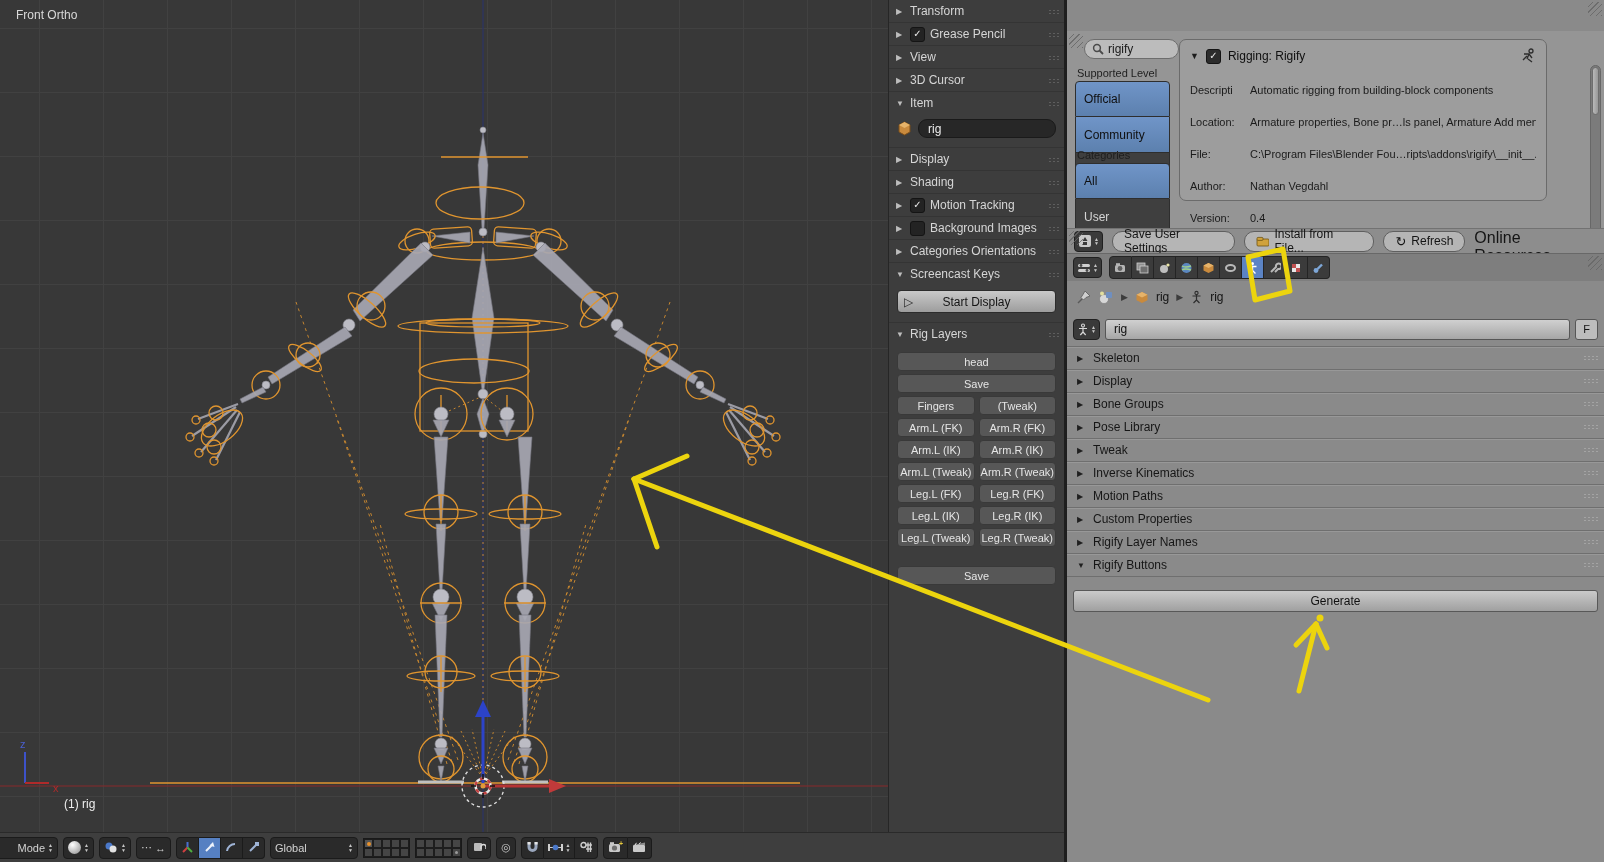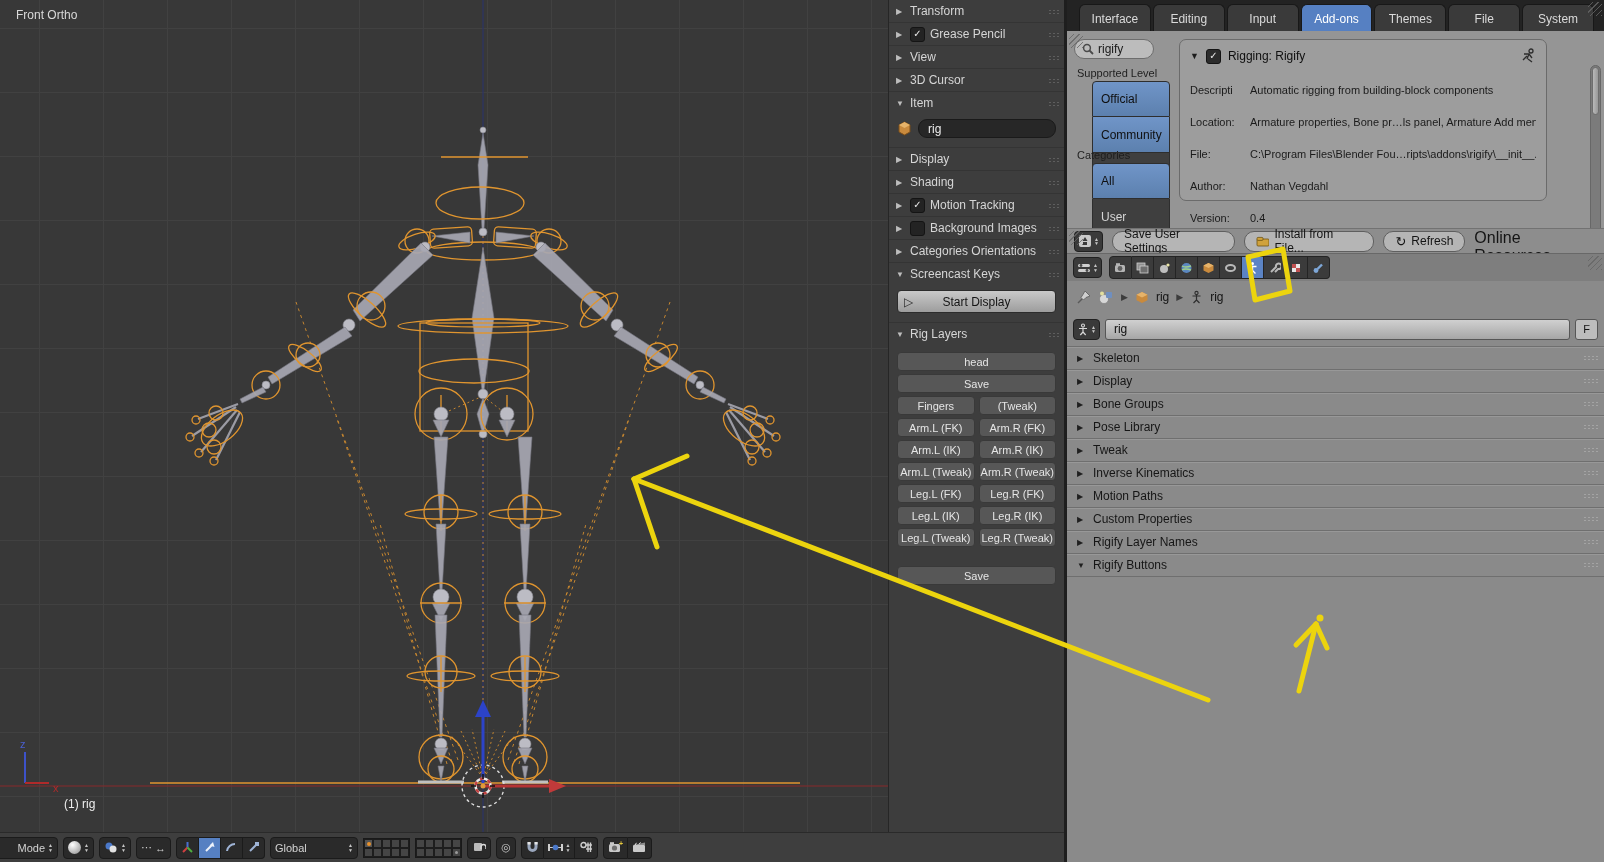--- a/index.html
+++ b/index.html
@@ -59,26 +59,26 @@
   .glyph{font-size:11px;color:#cfcfcf;}
   
   #divider{position:absolute;left:1064px;top:0;width:3px;height:862px;background:#1e1e1e;}
   #right{position:absolute;left:1067px;top:0;width:537px;height:862px;background:#8a8a8a;font-size:12px;color:#161616;}
   #tabs{position:absolute;left:0;top:0;width:537px;height:31px;background:#232323;display:flex;gap:2px;
     padding:4px 10px 0 12px;box-sizing:border-box;}
   .tab{flex:1;height:27px;background:#3a3a3a;border:1px solid #181818;border-bottom:none;border-radius:6px 6px 0 0;
     color:#dadada;font-size:12px;display:flex;align-items:center;justify-content:center;}
   .tab.active{background:#5680c2;color:#fff;}
   #prefsbody{position:absolute;left:0;top:31px;width:537px;height:197px;background:#959595;}
-  .search{position:absolute;left:7px;top:8px;width:80px;height:20px;background:#bcbcbc;border:1px solid #6d6d6d;
+  .search{position:absolute;left:17px;top:8px;width:95px;height:20px;background:#bcbcbc;border:1px solid #6d6d6d;
     border-radius:11px;display:flex;align-items:center;gap:4px;padding:0 7px;box-sizing:border-box;color:#1a1a1a;}
   .plabel{position:absolute;font-size:11px;color:#1e1e1e;}
   .vstack{position:absolute;left:8px;width:95px;display:flex;flex-direction:column;}
   .vbtn{height:36px;border:1px solid #2e2e2e;border-top-width:0;display:flex;align-items:center;padding:16px 8px;
-    font-size:12px;background:#3f3f3f;color:#d5d5d5;box-sizing:border-box;margin-left:17px;}
+    font-size:12px;background:#3f3f3f;color:#d5d5d5;box-sizing:border-box;}
   .vbtn:first-child{border-top-width:1px;border-radius:4px 4px 0 0;}
   .vbtn:last-child{border-radius:0 0 4px 4px;text-align:right;}
   .vbtn.sel{background:linear-gradient(#7095c8,#5c80ae);color:#0f0f0f;}
   .addonbox{position:absolute;left:112px;top:8px;width:368px;height:162px;background:#9d9d9d;
     border:1px solid #6b6b6b;border-radius:7px;box-sizing:border-box;padding:8px 10px;}
   .ab-title{display:flex;align-items:center;gap:7px;font-size:12px;color:#0f0f0f;}
   .ab-man{margin-left:auto;}
   .ab-row{display:flex;margin-top:20px;font-size:11px;color:#1b1b1b;}
   .ab-row .k{width:60px;flex:none;}
   .ab-row .v{flex:1;white-space:nowrap;overflow:hidden;}
@@ -513,29 +513,20 @@
             <line x1="7" y1="3.4" x2="8.5" y2="1.4" stroke="#e8e8e8" stroke-width="1"></line>
           </svg>
         </div>
     </div>
   </div>
 
   <div id="divider"></div>
 
   <div id="right">
 
-    <div id="tabs">
-      <div class="tab">Interface</div>
-      <div class="tab">Editing</div>
-      <div class="tab">Input</div>
-      <div class="tab active">Add-ons</div>
-      <div class="tab">Themes</div>
-      <div class="tab">File</div>
-      <div class="tab">System</div>
-    </div>
 
     <div id="prefsbody">
       <div class="search">
         <svg width="12" height="12">
             <circle cx="5" cy="5" r="3.4" fill="none" stroke="#4a4a4a" stroke-width="1.5"></circle>
             <line x1="7.5" y1="7.5" x2="11" y2="11" stroke="#4a4a4a" stroke-width="1.8"></line>
           </svg>
         <span>rigify</span>
       </div>
       <div class="plabel" style="left:10px;top:36px;">Supported Level</div>
@@ -769,20 +760,23 @@
       <div class="prow">
           <span class="tri">▶</span>
           <span>Rigify Layer Names</span>
           <span class="p-grip"></span>
         </div>
       <div class="prow">
           <span class="tri">▼</span>
           <span>Rigify Buttons</span>
           <span class="p-grip"></span>
         </div>
+      <div class="gen">
+          <span>Generate</span>
+        </div>
     </div>
 
     <div class="corner" style="left:2px;top:34px;"></div>
     <div class="corner" style="left:2px;top:231px;"></div>
     <div class="corner" style="right:2px;top:256px;"></div>
     <div class="corner" style="right:2px;top:2px;"></div>
   </div>
 
   <svg id="overlay">
     <g stroke="#ecd40e" stroke-width="5" fill="none" stroke-linecap="round" stroke-linejoin="round">

